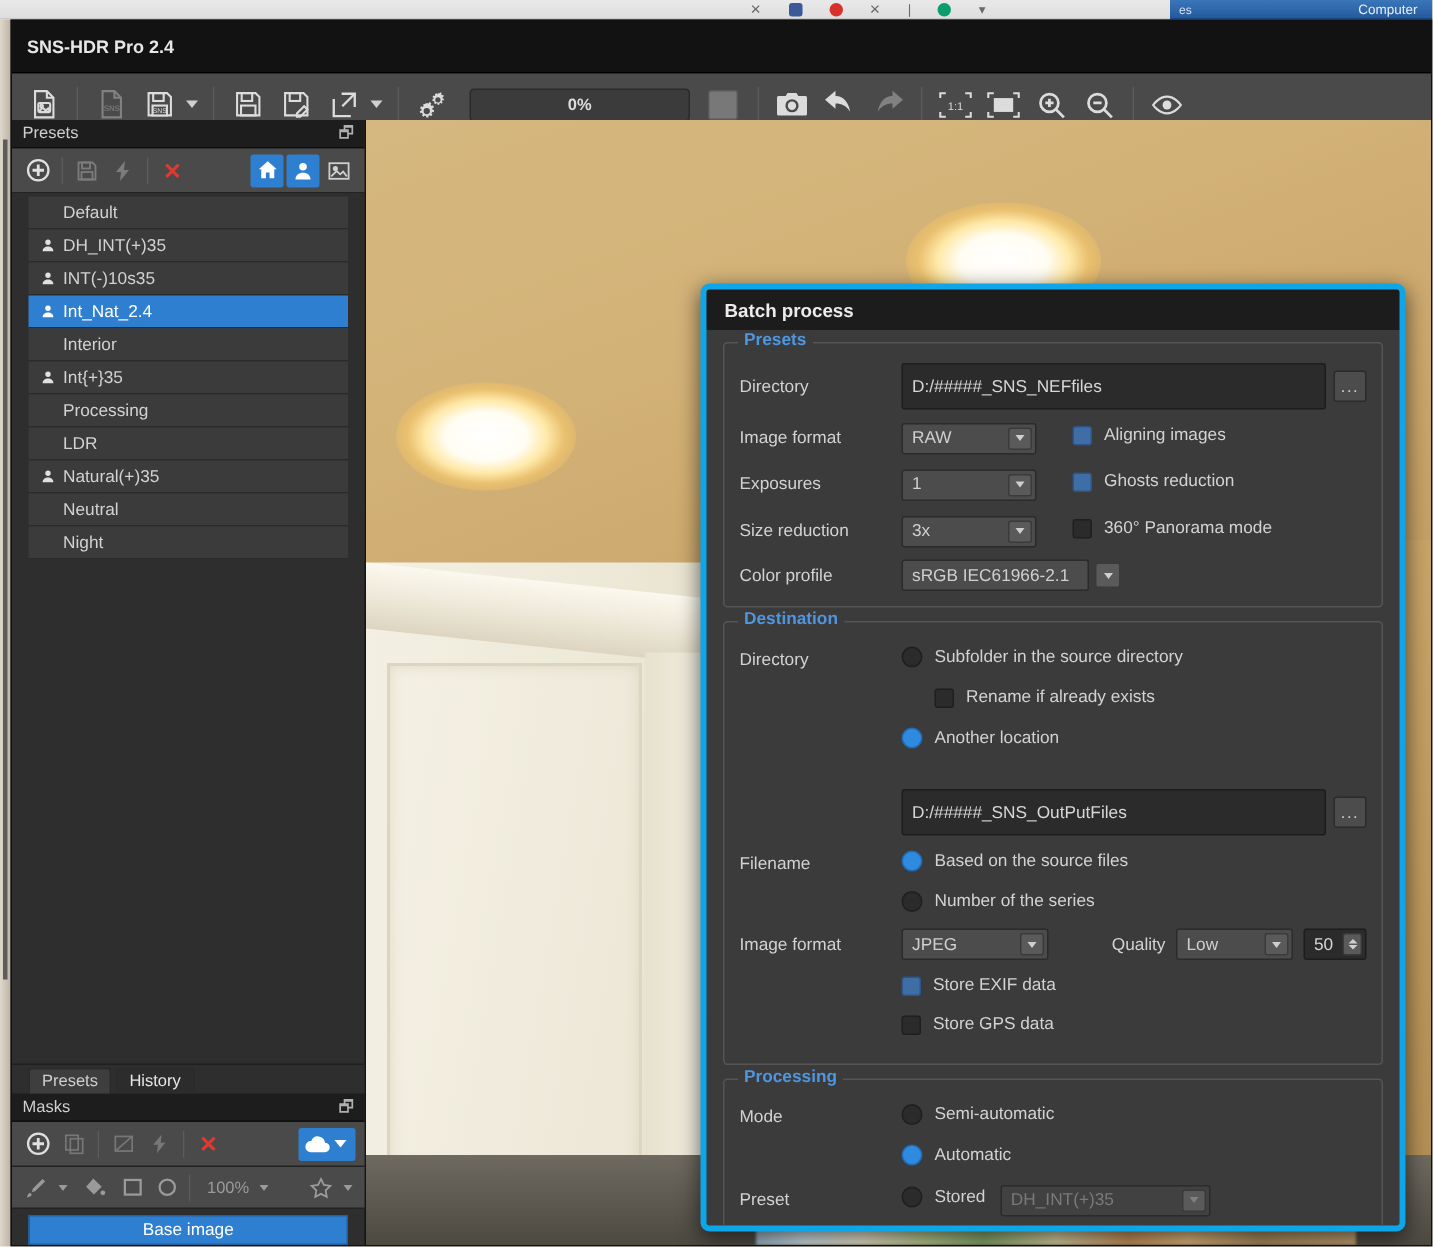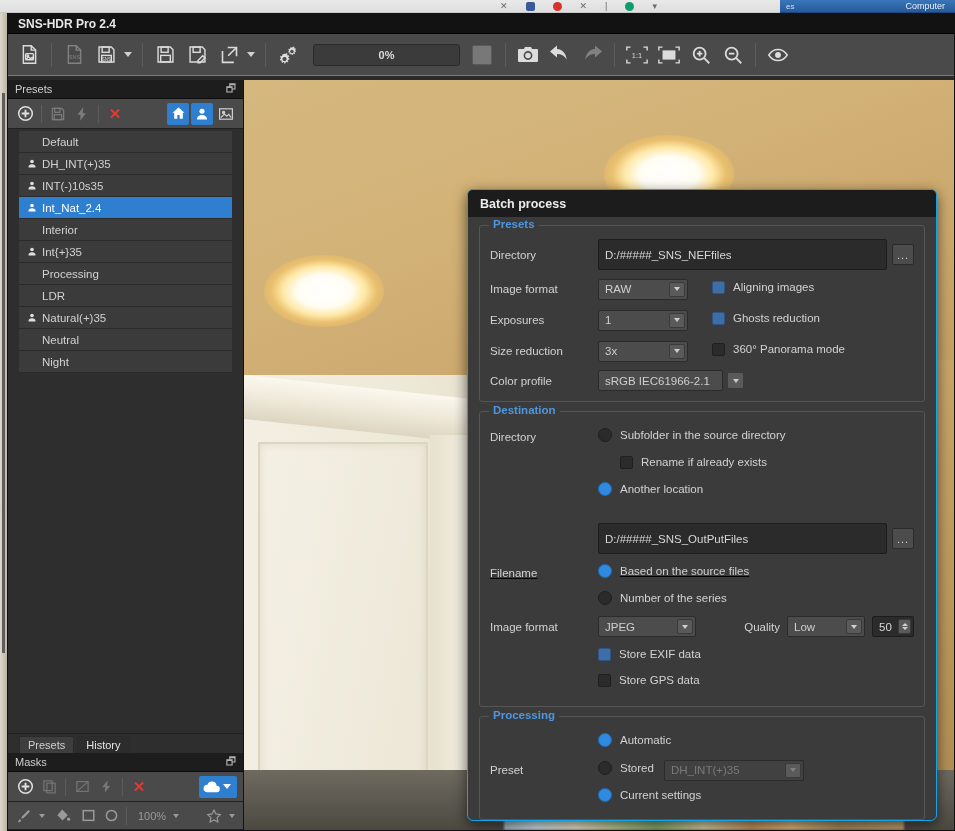--- a/index.html
+++ b/index.html
@@ -49,21 +49,21 @@
   }
 
   
   .app-window {
     position: absolute; left: 7px; top: 13px;
     width: 948px; height: 818px;
     background: #2a2a2a;
     border: 1px solid #111;
   }
   .title-bar {
-    height: 20px; background: #121212;
+    height: 35px; background: #121212;
     display: flex; align-items: center;
     padding-left: 10px;
     border-bottom: 1px solid #000;
   }
   .title-bar .title {
     color: #e7e7e7; font-size: 12px; font-weight: bold;
   }
 
   
   .toolbar {
@@ -258,21 +258,21 @@
       #86a86d 38%, #d8cfa2 50%, #c8935c 62%, #e0b87e 72%,
       #a98c5e 84%, #c2a271 100%);
     filter: blur(1px);
   }
 
   
   .dialog {
     position: absolute; left: 466px; top: 188px;
     width: 470px; height: 632px;
     background: #3b3b3b;
-    border: 1px solid #0ea5e9;
+    border: 4px solid #0ea5e9;
     border-radius: 6px;
     box-shadow: 0 4px 14px rgba(0,0,0,.6);
     overflow: hidden;
   }
   .dlg-title {
     height: 27px; background: #1c1c1c;
     display: flex; align-items: center;
     padding-left: 12px;
     color: #ececec; font-size: 12.5px; font-weight: bold;
   }
@@ -748,20 +748,21 @@
           <span class="caret-sm"></span>
           <span class="pt-spacer"></span>
           <span class="mt2-btn">
             <svg width="16" height="16" viewBox="0 0 20 20" fill="none" stroke="#9a9a9a" stroke-width="1.5">
               <path d="M10 2.5l2.4 4.9 5.4.8-3.9 3.8.9 5.4-4.8-2.5-4.8 2.5.9-5.4L2.2 8.2l5.4-.8z"></path>
             </svg>
           </span>
           <span class="caret-sm"></span>
         </div>
 
+        <div class="base-image-row">Base image</div>
       </div>
     </div>
 
     <div class="canvas">
       <div class="ceiling"></div>
       <div class="light l1"></div>
       <div class="light l2"></div>
       <div class="wall-right"></div>
       <div class="cabinet"></div>
       <div class="crown"></div>
@@ -870,21 +871,21 @@
               <span class="opt-text">Another location</span>
             </span>
           </div>
 
           <div class="row">
             <span class="lbl"></span>
             <span class="txtfield">D:/#####_SNS_OutPutFiles</span>
             <span class="browse-btn">...</span>
           </div>
 
-          <div class="row" style="margin-bottom:3px;text-decoration:underline;">
+          <div class="row" style="margin-bottom:3px;">
             <span class="lbl">Filename</span>
             <span class="check-row">
               <span class="radio on"></span>
               <span class="opt-text">Based on the source files</span>
             </span>
           </div>
 
           <div class="row" style="margin-bottom:4px;">
             <span class="lbl"></span>
             <span class="check-row">
@@ -931,20 +932,27 @@
             <span class="check-row">
               <span class="checkbox"></span>
               <span class="opt-text">Store GPS data</span>
             </span>
           </div>
         </div>
 
         <div class="group" style="margin-bottom:6px;">
           <span class="group-title">Processing</span>
 
+          <div class="row" style="margin-bottom:3px;">
+            <span class="lbl">Mode</span>
+            <span class="check-row">
+              <span class="radio"></span>
+              <span class="opt-text">Semi-automatic</span>
+            </span>
+          </div>
           <div class="row" style="margin-bottom:4px;">
             <span class="lbl"></span>
             <span class="check-row">
               <span class="radio on"></span>
               <span class="opt-text">Automatic</span>
             </span>
           </div>
 
           <div class="row" style="margin-bottom:3px;">
             <span class="lbl">Preset</span>

